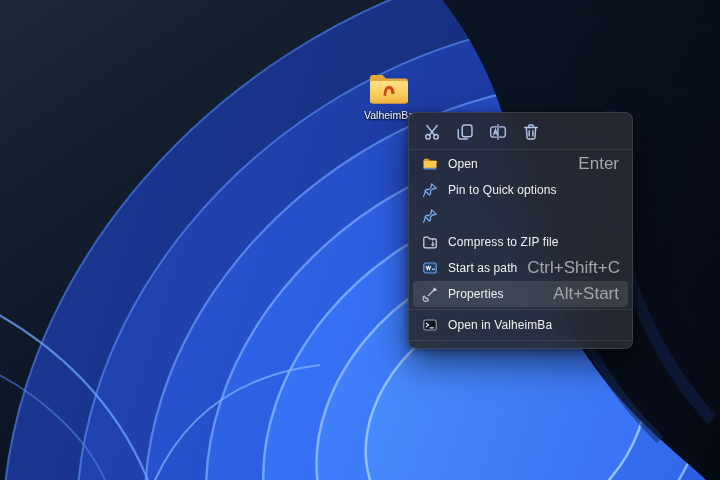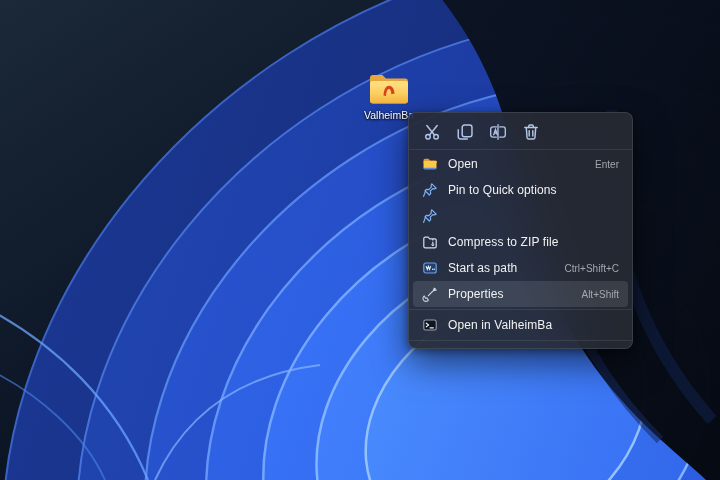--- a/index.html
+++ b/index.html
@@ -46,21 +46,21 @@
   }
   .menu-sep { height:1px; background:rgba(255,255,255,0.085); }
   .menu-sep.inner { margin:2px 0; }
   .menu-item {
     height:26px; margin:0 4px; padding:0 9px; border-radius:4px;
     display:flex; align-items:center; gap:10px; font-size:12px;
   }
   .menu-item.highlighted { background:rgba(255,255,255,0.10);justify-content:center; }
   .mi-icon { width:16px; height:16px; flex:0 0 16px; display:flex; align-items:center; justify-content:center; }
   .mi-label { flex:1; white-space:nowrap; letter-spacing:.1px; }
-  .mi-shortcut { font-size:10px; color:#a4a7ad; white-space:nowrap; }
+  .mi-shortcut { font-size:17px; color:#a4a7ad; white-space:nowrap; }
   .items-block { padding-top:1px; }
 </style>
 </head>
 <body>
 
 <div class="wallpaper">
   <svg viewBox="0 0 720 480" preserveAspectRatio="none">
     <defs>
       <linearGradient id="bg" x1="0" y1="0" x2="1" y2="1">
         <stop offset="0" stop-color="#1b2939"></stop>
@@ -262,21 +262,21 @@
       <span class="mi-icon">
         <svg width="16" height="16" viewBox="0 0 16 16">
           <g stroke="#ccd3de" stroke-width="1.3" fill="none" stroke-linecap="round">
             <path d="M6.4,9.6 L12.6,3.4"></path>
             <path d="M12.2,2.2 a2.6,2.6 0 0 1 1.9,1.9 l-2,0.6 -0.5,-0.5 Z" stroke-width="1.1"></path>
             <path d="M2.2,10 a3,3 0 1 0 4.2,4.2 l-1.5,-2.2 -1.2,0.3 Z" stroke-width="1.1"></path>
           </g>
         </svg>
       </span>
       <span class="mi-label">Properties</span>
-      <span class="mi-shortcut">Alt+Shift</span>
+      <span class="mi-shortcut">Alt+Start</span>
     </div>
 
     <div class="menu-sep inner"></div>
 
     <div class="menu-item">
       <span class="mi-icon">
         <svg width="16" height="16" viewBox="0 0 16 16">
           <rect x="1.8" y="3" width="12.4" height="10" rx="1.8" fill="#10151e" stroke="#97a1b4" stroke-width="1.1"></rect>
           <path d="M4.3,6.2 L6.6,8 L4.3,9.8" stroke="#e8ecf4" stroke-width="1.2" fill="none" stroke-linecap="round" stroke-linejoin="round"></path>
           <path d="M8,10.8 h3.4" stroke="#e8ecf4" stroke-width="1.2" stroke-linecap="round"></path>

